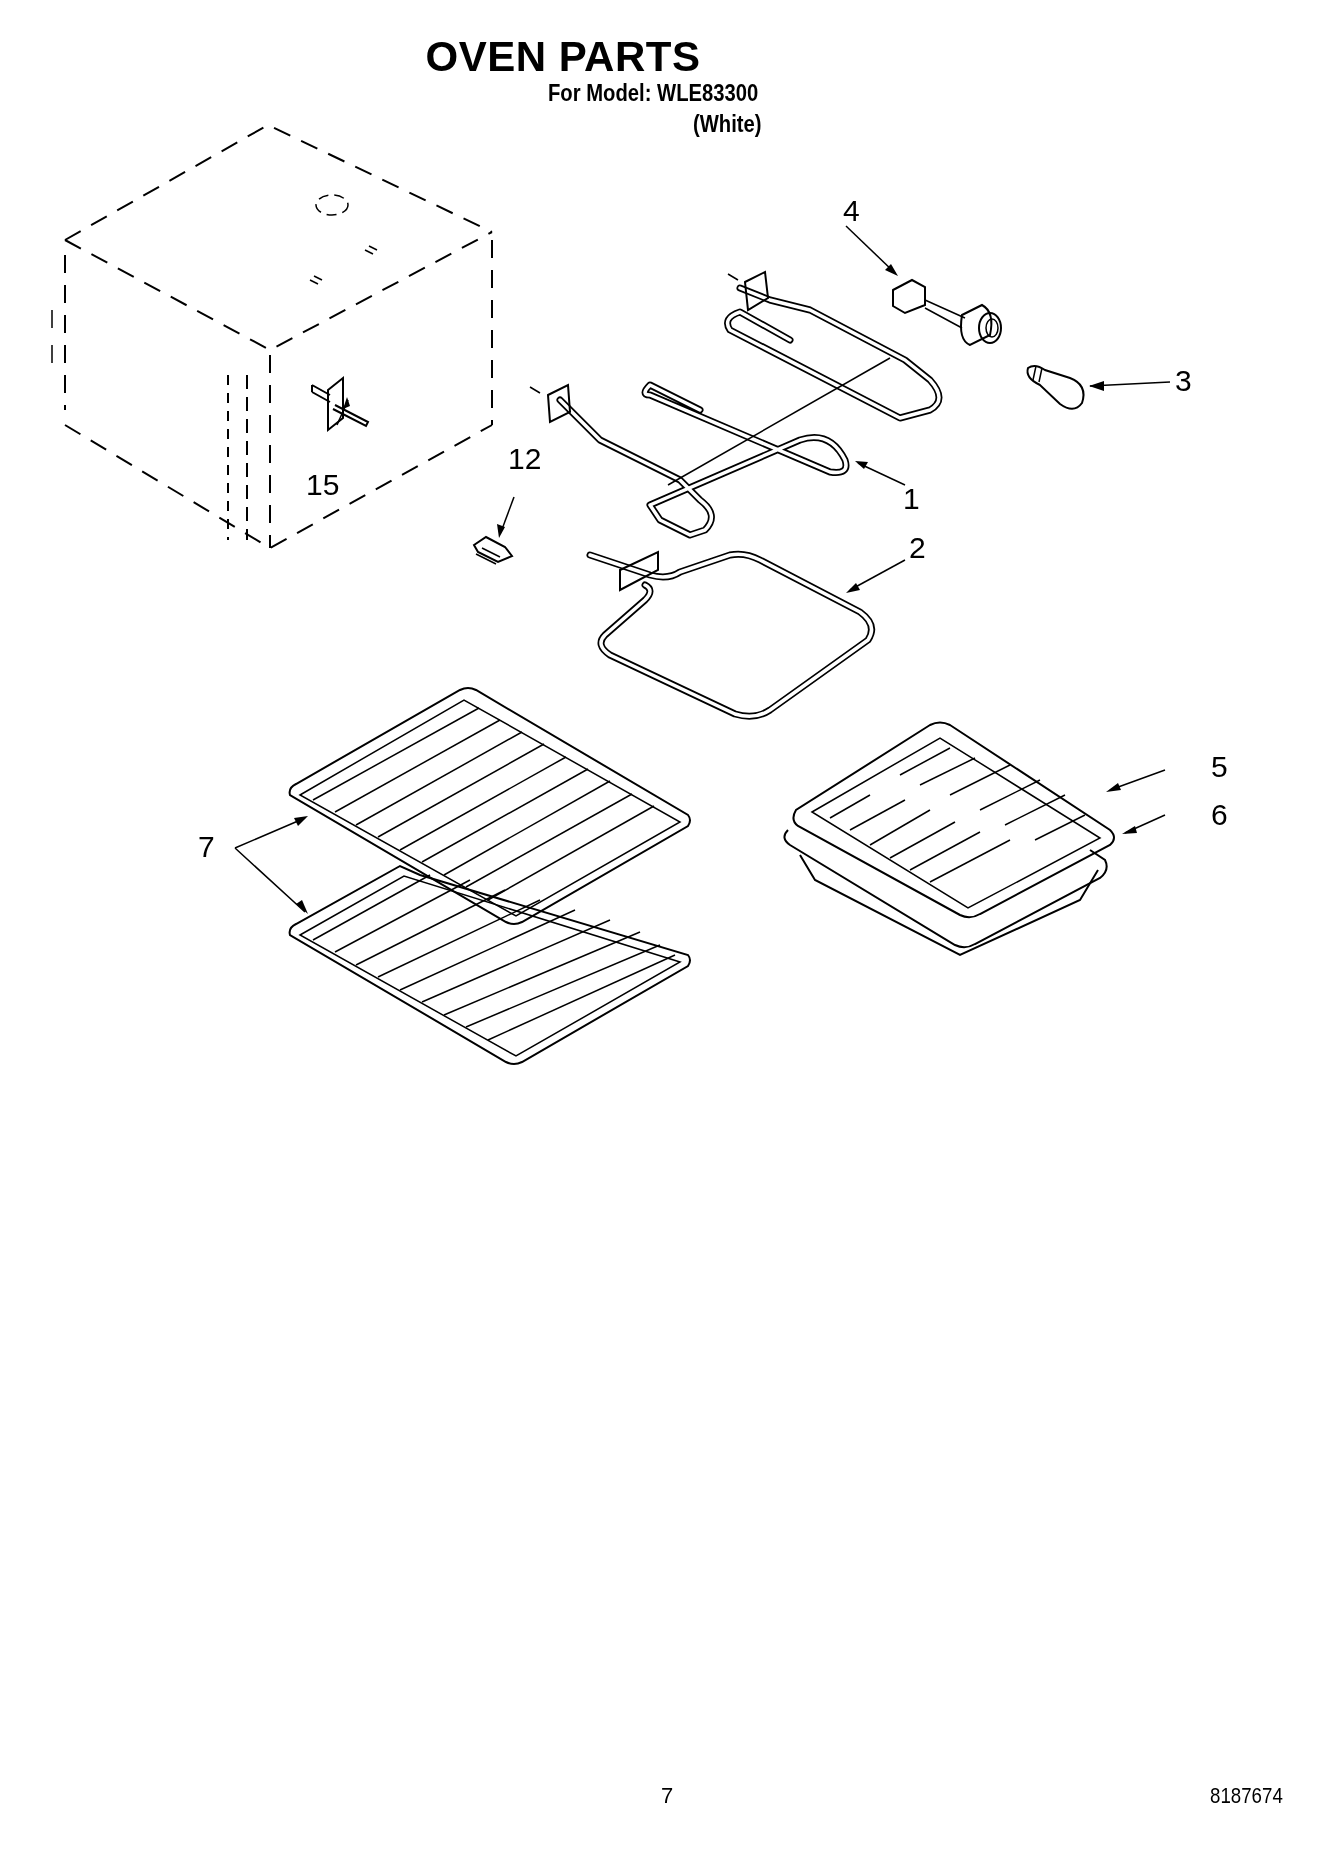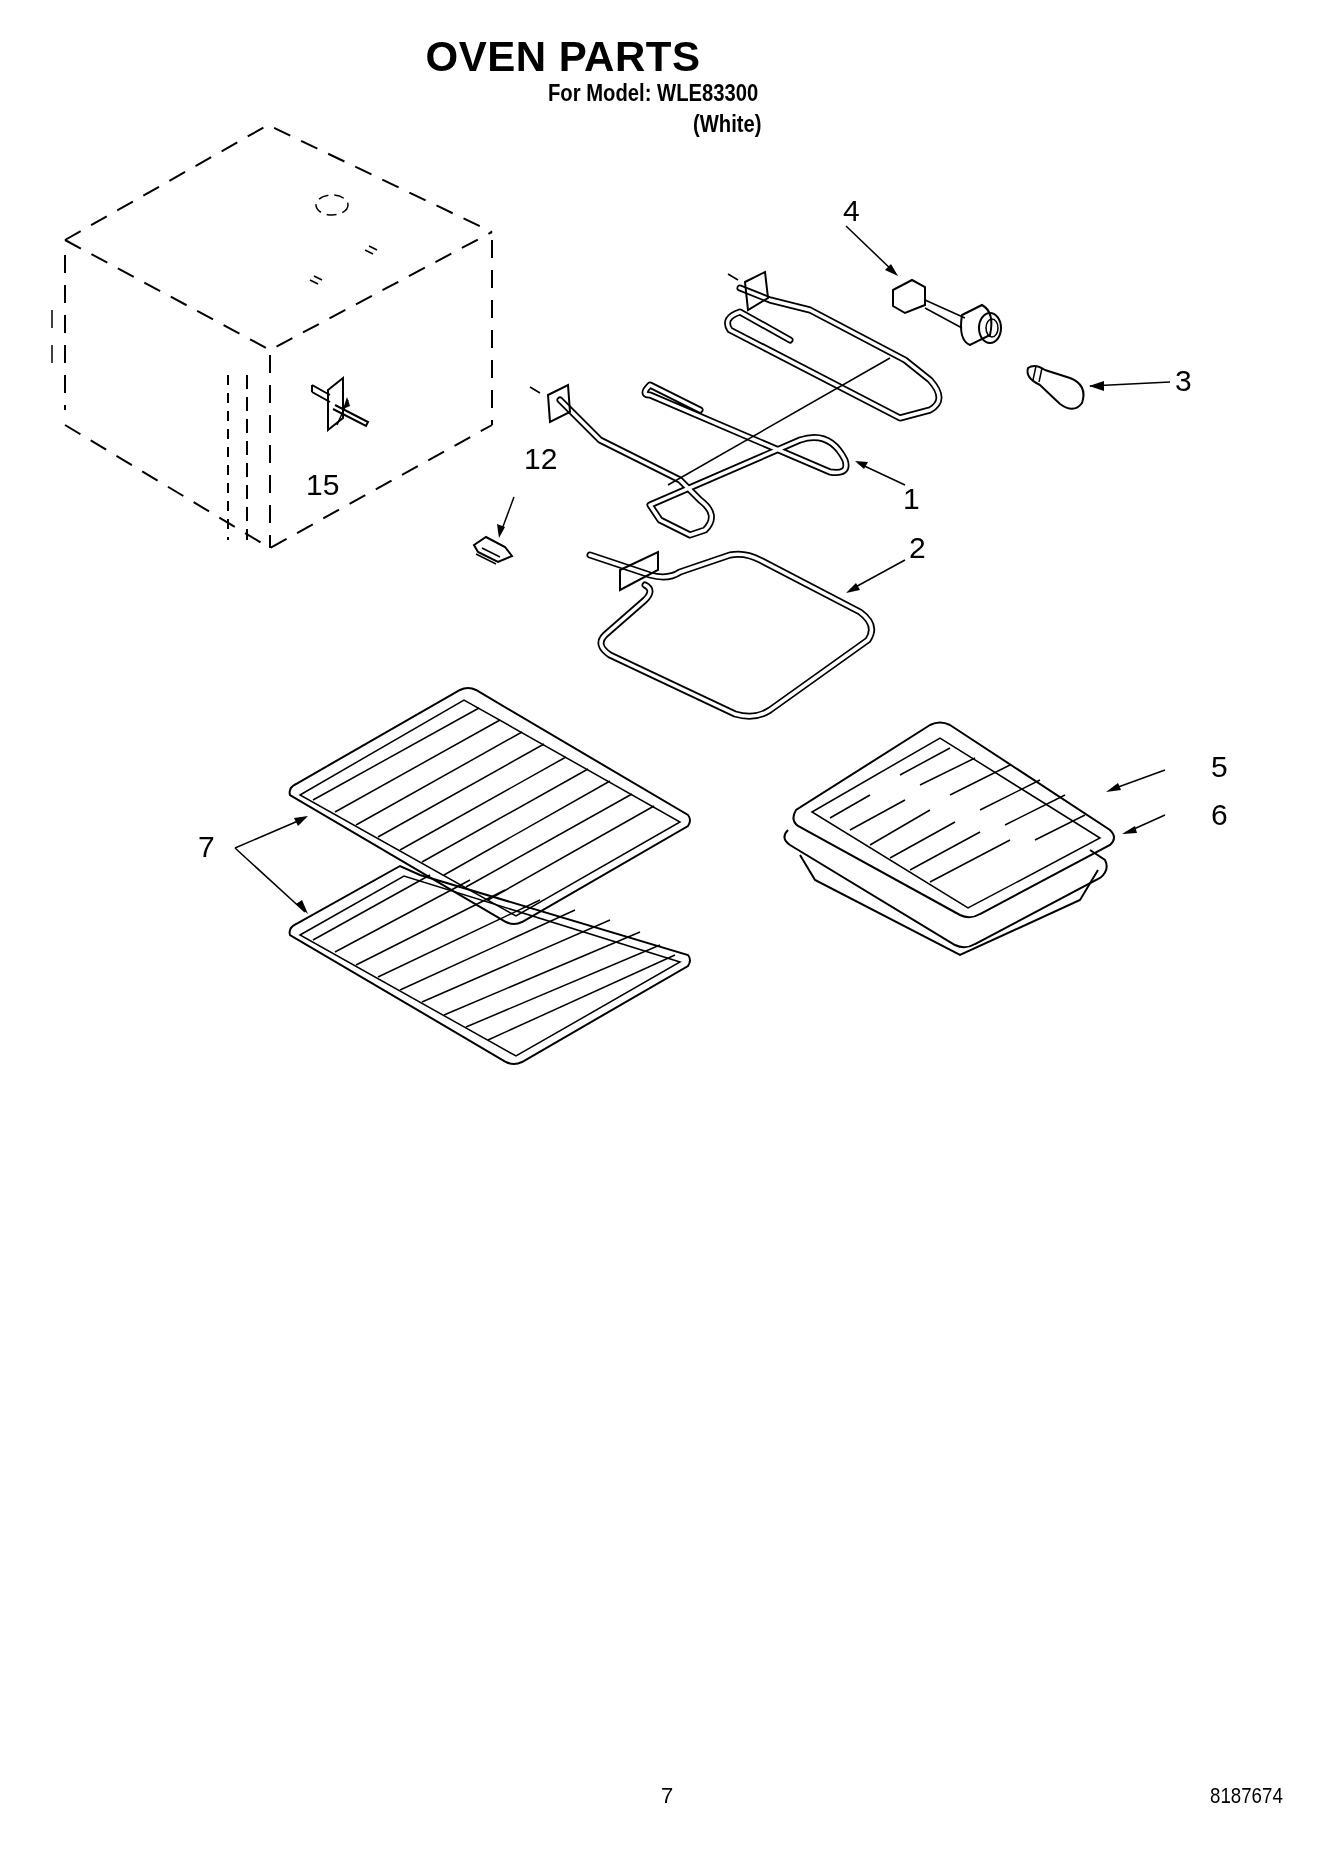--- a/index.html
+++ b/index.html
@@ -154,21 +154,21 @@
         <path d="M1035 840 L1085 815"></path>
     </g>
     <path class="thin" d="M1165 770 L1110 790"></path>
     <polygon points="1106,792 1118,783 1121,790" fill="#000"></polygon>
   </g>
 </svg>
 
 <div class="callout" style="left:843px; top:196px;">4</div>
 <div class="callout" style="left:1175px; top:366px;">3</div>
 <div class="callout" style="left:903px; top:484px;">1</div>
-<div class="callout" style="left:524px; top:444px;">12</div>
+<div class="callout" style="left:508px; top:444px;">12</div>
 <div class="callout" style="left:306px; top:470px;">15</div>
 <div class="callout" style="left:909px; top:533px;">2</div>
 <div class="callout" style="left:1211px; top:752px;">5</div>
 <div class="callout" style="left:1211px; top:800px;">6</div>
 <div class="callout" style="left:198px; top:832px;">7</div>
 
 <div class="footer-page">7</div>
 <div class="footer-doc">8187674</div>
 
 </body></html>

